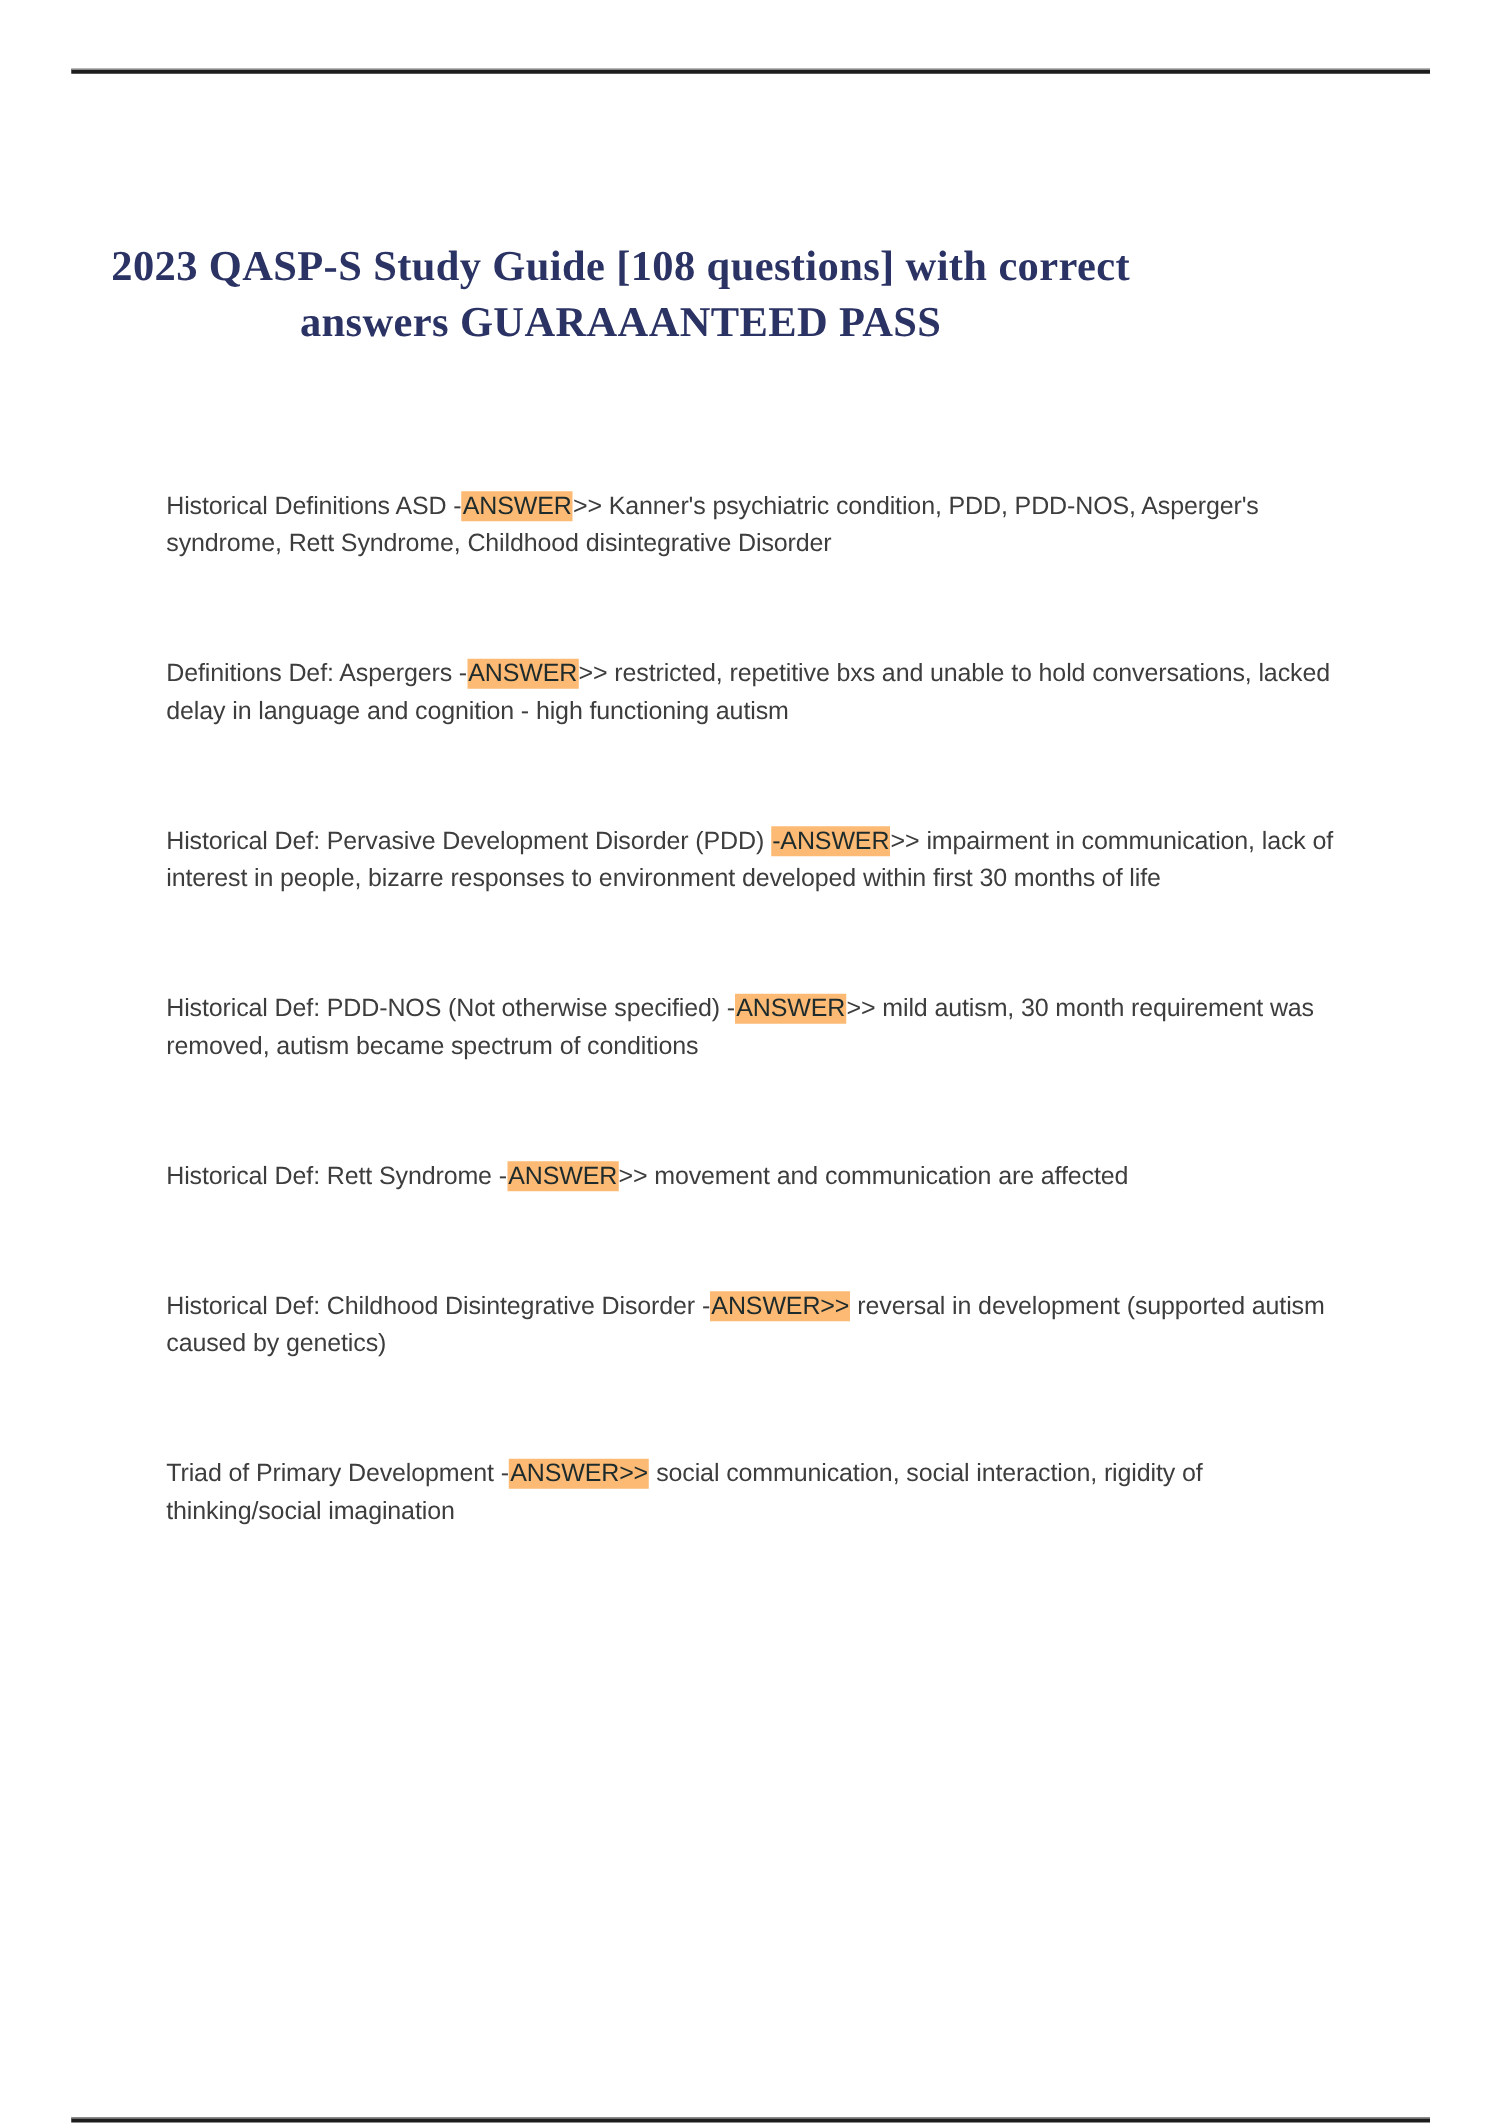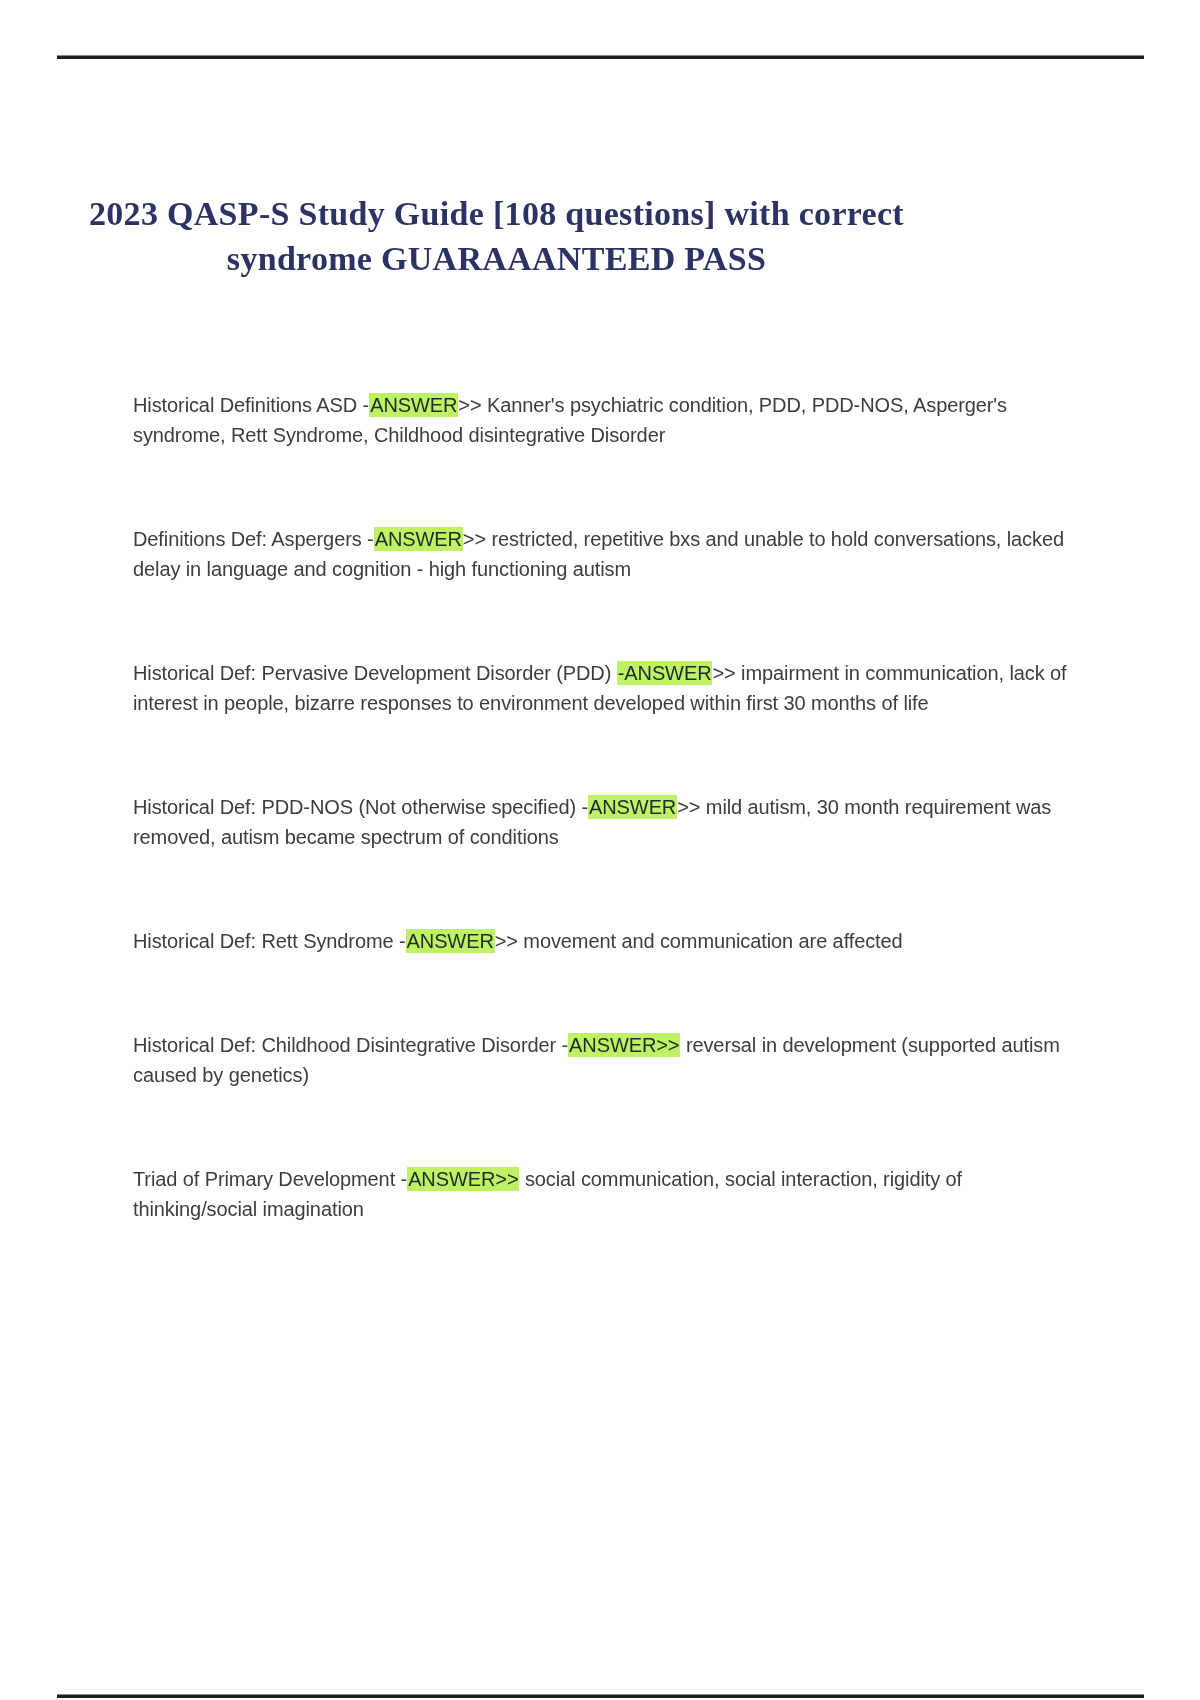--- a/index.html
+++ b/index.html
@@ -45,36 +45,36 @@
     width: 945px;
     font-size: 20px;
     line-height: 30px;
     color: #3d3d3d;
     letter-spacing: -0.1px;
   }
   .qa-entry {
     margin: 0 0 74px 0;
   }
   .hl {
-    background: #bef264;
+    background: #fdba74;
     color: #1e2b2c;
     padding: 1px 1px;
     text-align: center;
   }
 </style>
 </head>
 <body>
 
 <div class="page">
 
   <div class="rule rule-top"></div>
 
   <div class="doc-title">
     <div>2023 QASP-S Study Guide [108 questions] with correct</div>
-    <div>syndrome GUARAAANTEED PASS</div>
+    <div>answers GUARAAANTEED PASS</div>
   </div>
 
   <div class="qa-list">
 
     <div class="qa-entry"><span>Historical Definitions ASD -</span><span class="hl">ANSWER</span><span>&gt;&gt; Kanner's psychiatric condition, PDD, PDD-NOS, Asperger's syndrome, Rett Syndrome, Childhood disintegrative Disorder</span></div>
 
 
     <div class="qa-entry"><span>Definitions Def: Aspergers -</span><span class="hl">ANSWER</span><span>&gt;&gt; restricted, repetitive bxs and unable to hold conversations, lacked delay in language and cognition - high functioning autism</span></div>
 
     <div class="qa-entry"><span>Historical Def: Pervasive Development Disorder (PDD) </span><span class="hl">-ANSWER</span><span>&gt;&gt; impairment in communication, lack of interest in people, bizarre responses to environment developed within first 30 months of life</span></div>

